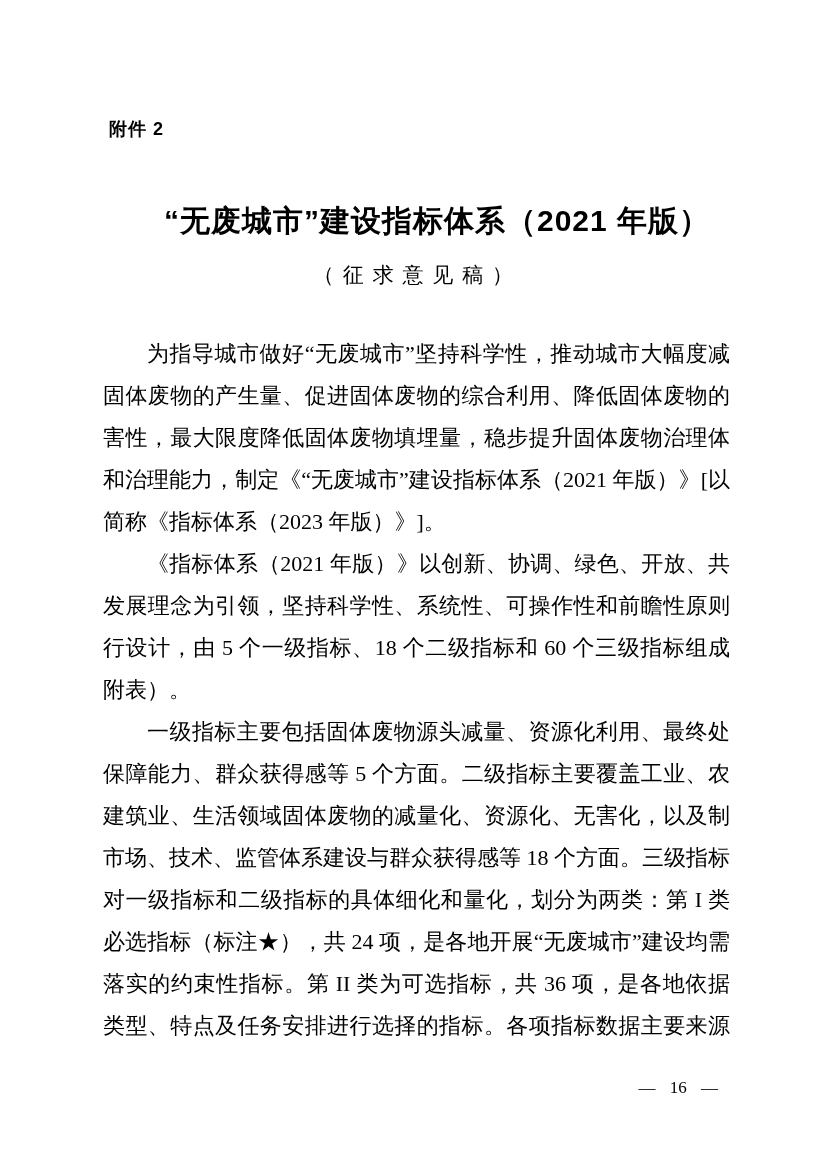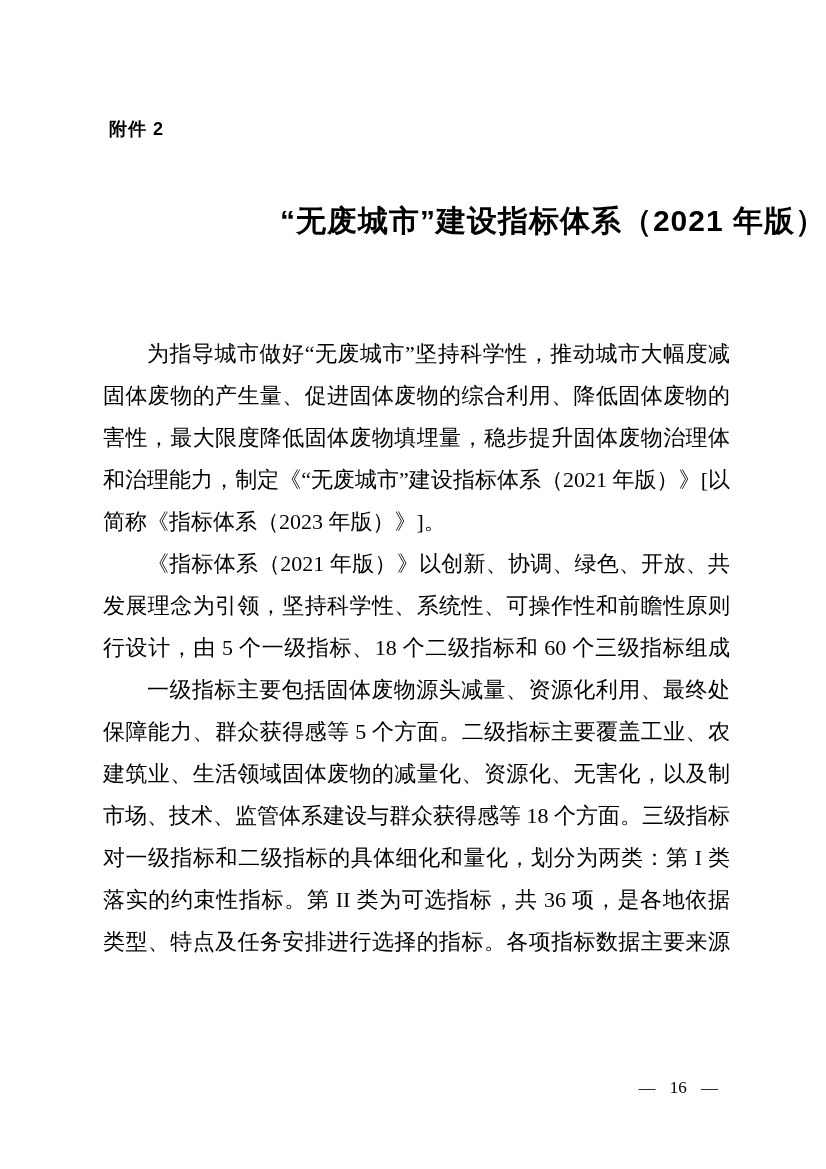--- a/index.html
+++ b/index.html
@@ -22,21 +22,21 @@
     font-family: "Liberation Sans", "DejaVu Sans", sans-serif;
     font-weight: bold;
     font-size: 18px;
     letter-spacing: 1px;
   }
   .doc-title {
     position: absolute;
     left: 0;
     right: 0;
     top: 201px;
-    text-align: right;
+    text-align: center;
     font-family: "Liberation Sans", "DejaVu Sans", sans-serif;
     font-weight: bold;
     font-size: 30px;
     letter-spacing: 1px;
     margin-left: 48px;
   }
   .doc-subtitle {
     position: absolute;
     left: 0;
     right: 0;
@@ -83,37 +83,40 @@
 </style>
 </head>
 <body>
 
 <div class="page">
 
   <div class="attachment-label">附件 2</div>
 
   <div class="doc-title">“无废城市”建设指标体系（2021 年版）</div>
 
+  <div class="doc-subtitle">（征求意见稿）</div>
 
   <div class="body-text">
 
     <div class="body-line indent">为指导城市做好“无废城市”坚持科学性，推动城市大幅度减少</div>
     <div class="body-line">固体废物的产生量、促进固体废物的综合利用、降低固体废物的危</div>
     <div class="body-line">害性，最大限度降低固体废物填埋量，稳步提升固体废物治理体系</div>
     <div class="body-line">和治理能力，制定《“无废城市”建设指标体系（2021 年版）》[以下</div>
     <div class="body-line para-end">简称《指标体系（2023 年版）》]。</div>
 
     <div class="body-line indent">《指标体系（2021 年版）》以创新、协调、绿色、开放、共享的</div>
     <div class="body-line">发展理念为引领，坚持科学性、系统性、可操作性和前瞻性原则进</div>
     <div class="body-line">行设计，由 5 个一级指标、18 个二级指标和 60 个三级指标组成（见</div>
+    <div class="body-line para-end">附表）。</div>
 
     <div class="body-line indent">一级指标主要包括固体废物源头减量、资源化利用、最终处置、</div>
     <div class="body-line">保障能力、群众获得感等 5 个方面。二级指标主要覆盖工业、农业、</div>
     <div class="body-line">建筑业、生活领域固体废物的减量化、资源化、无害化，以及制度、</div>
     <div class="body-line">市场、技术、监管体系建设与群众获得感等 18 个方面。三级指标是</div>
     <div class="body-line">对一级指标和二级指标的具体细化和量化，划分为两类：第 I 类为</div>
+    <div class="body-line">必选指标（标注★），共 24 项，是各地开展“无废城市”建设均需</div>
     <div class="body-line">落实的约束性指标。第 II 类为可选指标，共 36 项，是各地依据城市</div>
     <div class="body-line">类型、特点及任务安排进行选择的指标。各项指标数据主要来源于</div>
   </div>
 
   <div class="page-number">— 16 —</div>
 
 </div>
 
 </body></html>

